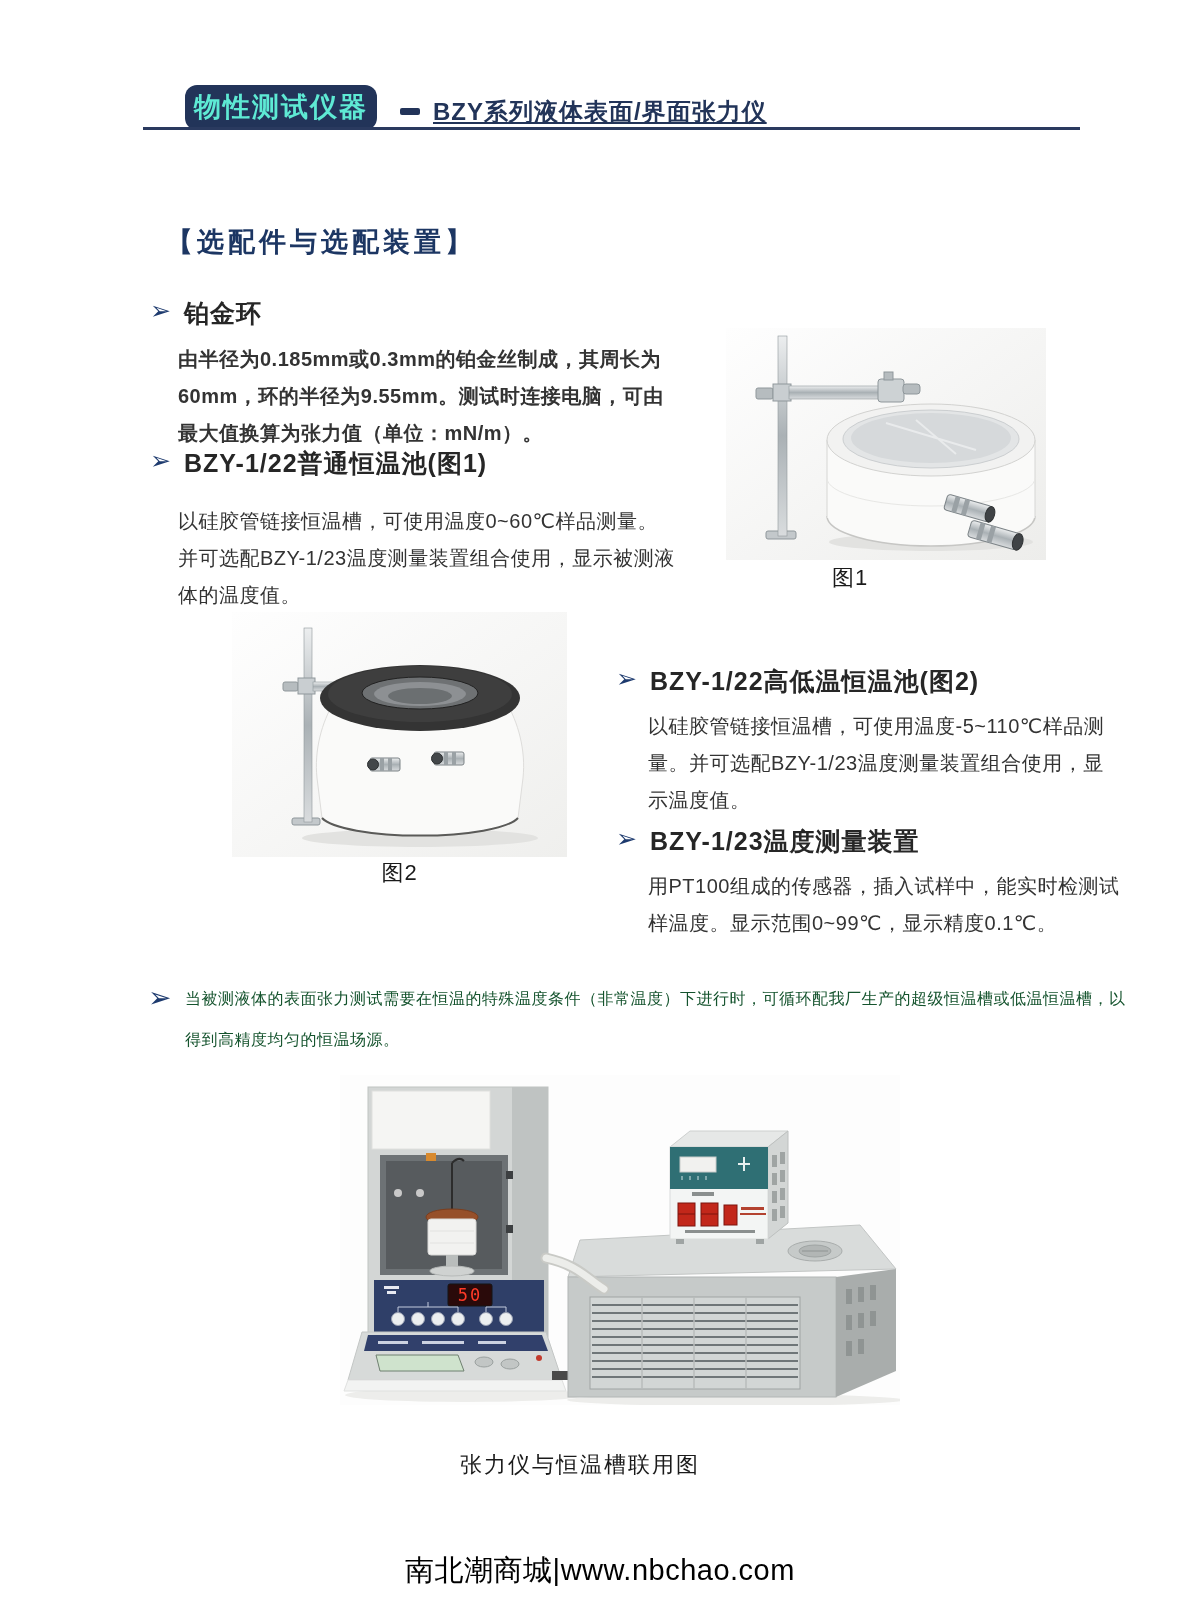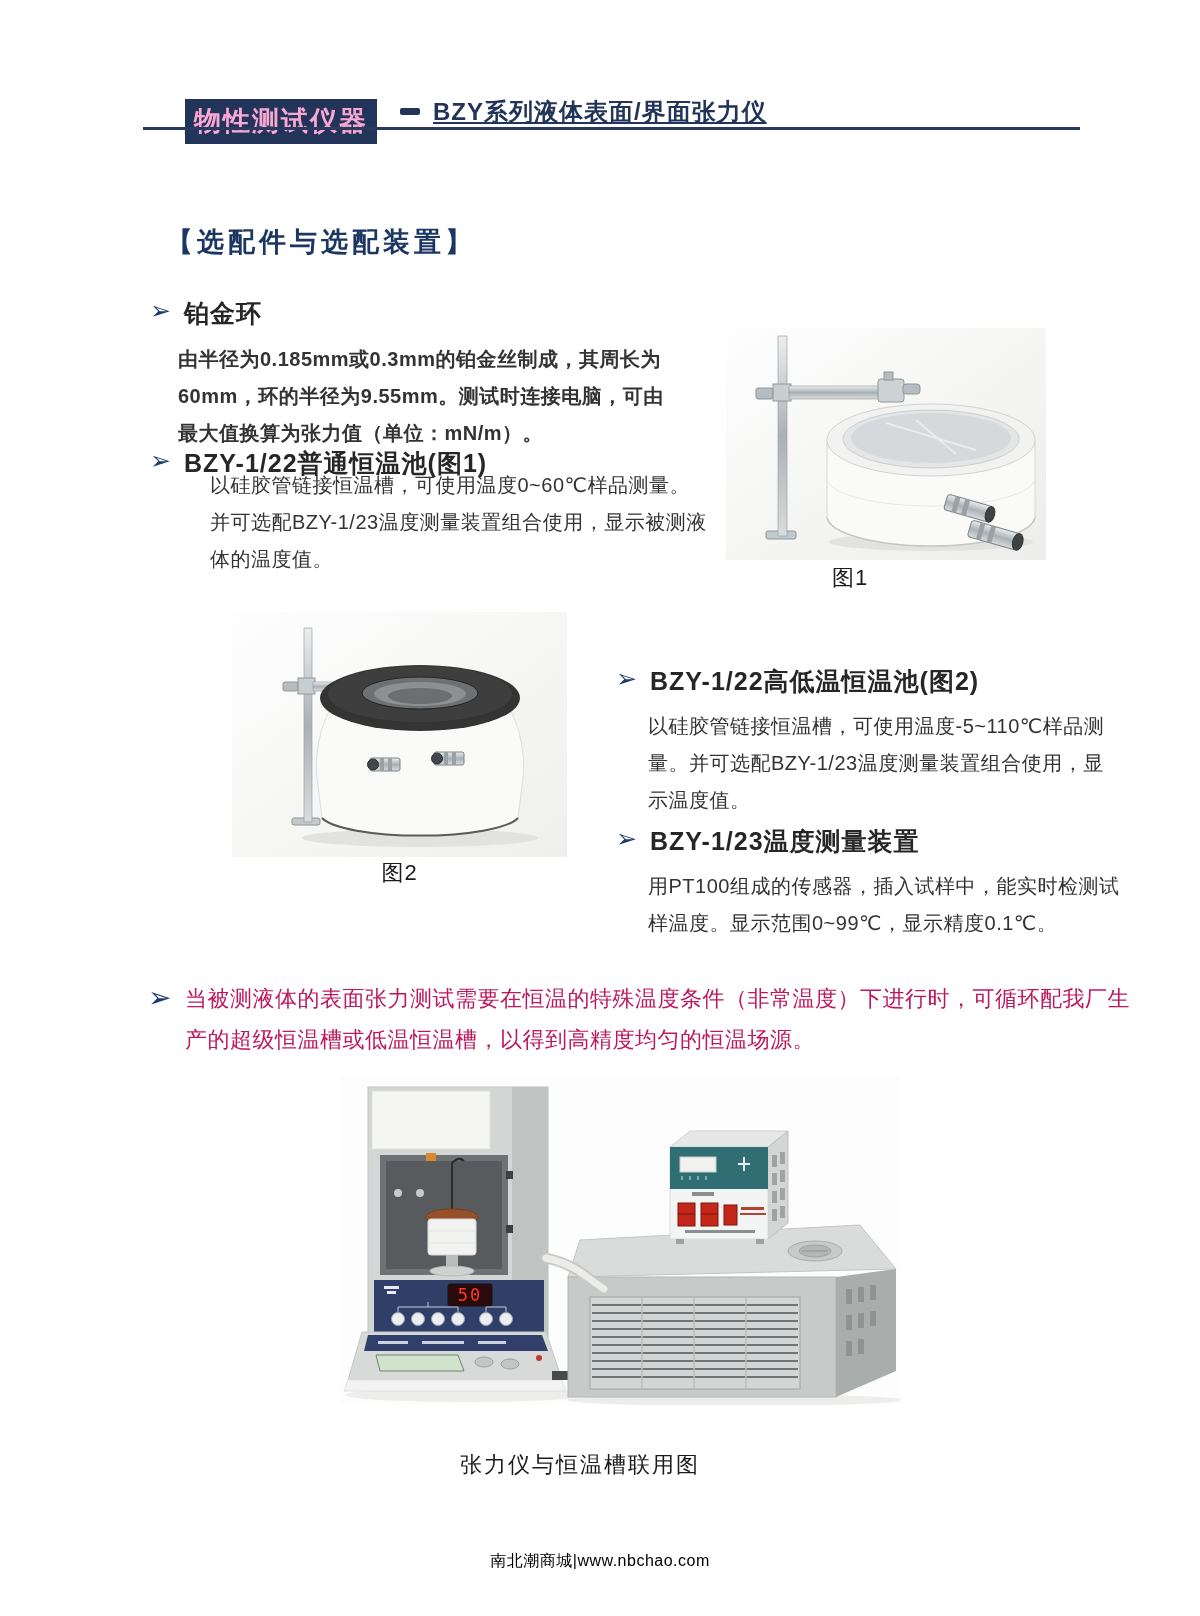--- a/index.html
+++ b/index.html
@@ -3,36 +3,36 @@
 <meta charset="utf-8">
 <style>
   html,body{margin:0;padding:0;background:#ffffff;}
   #canvas{
     position:relative;width:1200px;height:1616px;background:#ffffff;overflow:hidden;
     font-family:"Liberation Sans","DejaVu Sans",sans-serif;color:#333;
   }
   .abs{position:absolute;}
   
   .brand-badge{
-    left:185px;top:99px;background:#223459;color:#f9a8d4;
-    font-size:27px;font-weight:bold;letter-spacing:2px;padding:4px 9px 5px 9px;
+    left:185px;top:85px;background:#223459;color:#5eead4;
+    font-size:27px;font-weight:bold;letter-spacing:2px;padding:4px 9px 5px 9px;border-radius:12px;
   }
   .header-dash{left:400px;top:108px;width:20px;height:7px;background:#223459;border-radius:2px;}
   .page-title{left:433px;top:96px;font-size:24px;font-weight:bold;color:#223459;letter-spacing:1px;text-decoration:underline;}
   .header-rule{left:143px;top:127px;width:937px;height:3px;background:#2a3a5f;}
   
   .section-title{left:166px;top:224px;font-size:27px;font-weight:bold;color:#1c3663;letter-spacing:4px;text-align:right;}
   
   .item-head{display:flex;align-items:flex-start;gap:13px;}
   .arrow{font-family:"DejaVu Sans",sans-serif;color:#1d3a6e;font-size:25px;line-height:1.15;}
   .head-text{font-size:25px;font-weight:bold;color:#262626;letter-spacing:1px;}
   .body-text{font-size:20px;line-height:37px;color:#333;letter-spacing:0.5px;}
-  .note-text{font-size:22px;line-height:41px;color:#be185d;letter-spacing:0.5px;}
+  .note-text{font-size:16px;line-height:41px;color:#14532d;letter-spacing:0.5px;}
   .caption{font-size:22px;color:#1a1a1a;text-align:center;letter-spacing:1px;}
-  .footer{left:0;top:1551px;width:1200px;text-align:center;font-size:16px;color:#000;letter-spacing:0.5px;}
+  .footer{left:0;top:1551px;width:1200px;text-align:center;font-size:29px;color:#000;letter-spacing:0.5px;}
   svg{display:block;}
 </style>
 </head>
 <body>
 
 <div id="canvas">
 
   <div class="abs brand-badge">物性测试仪器</div>
   <div class="abs header-dash"></div>
   <div class="abs page-title">BZY系列液体表面/界面张力仪</div>
@@ -43,21 +43,21 @@
   <div class="abs item-head" style="left:150px;top:297px;">
     <span class="arrow">➢</span>
     <span class="head-text">铂金环</span>
   </div>
   <div class="abs body-text" style="left:178px;top:341px;width:500px;font-weight:bold;">由半径为0.185mm或0.3mm的铂金丝制成，其周长为60mm，环的半径为9.55mm。测试时连接电脑，可由最大值换算为张力值（单位：mN/m）。</div>
 
   <div class="abs item-head" style="left:150px;top:447px;">
     <span class="arrow">➢</span>
     <span class="head-text">BZY-1/22普通恒温池(图1)</span>
   </div>
-  <div class="abs body-text" style="left:178px;top:467px;width:500px;margin-left:32px;">以硅胶管链接恒温槽，可使用温度0~60℃样品测量。并可选配BZY-1/23温度测量装置组合使用，显示被测液体的温度值。</div>
+  <div class="abs body-text" style="left:178px;top:503px;width:500px;">以硅胶管链接恒温槽，可使用温度0~60℃样品测量。并可选配BZY-1/23温度测量装置组合使用，显示被测液体的温度值。</div>
 
   <div class="abs" style="left:726px;top:328px;">
     <svg width="320" height="232" viewBox="0 0 320 232">
       <defs>
         <linearGradient id="met1" x1="0" y1="0" x2="0" y2="1">
           <stop offset="0" stop-color="#eceeef"></stop>
             <stop offset="0.5" stop-color="#aab1b5"></stop>
             <stop offset="1" stop-color="#d9dcde"></stop>
         </linearGradient>
         <linearGradient id="bg1" x1="0" y1="0" x2="1" y2="1">

